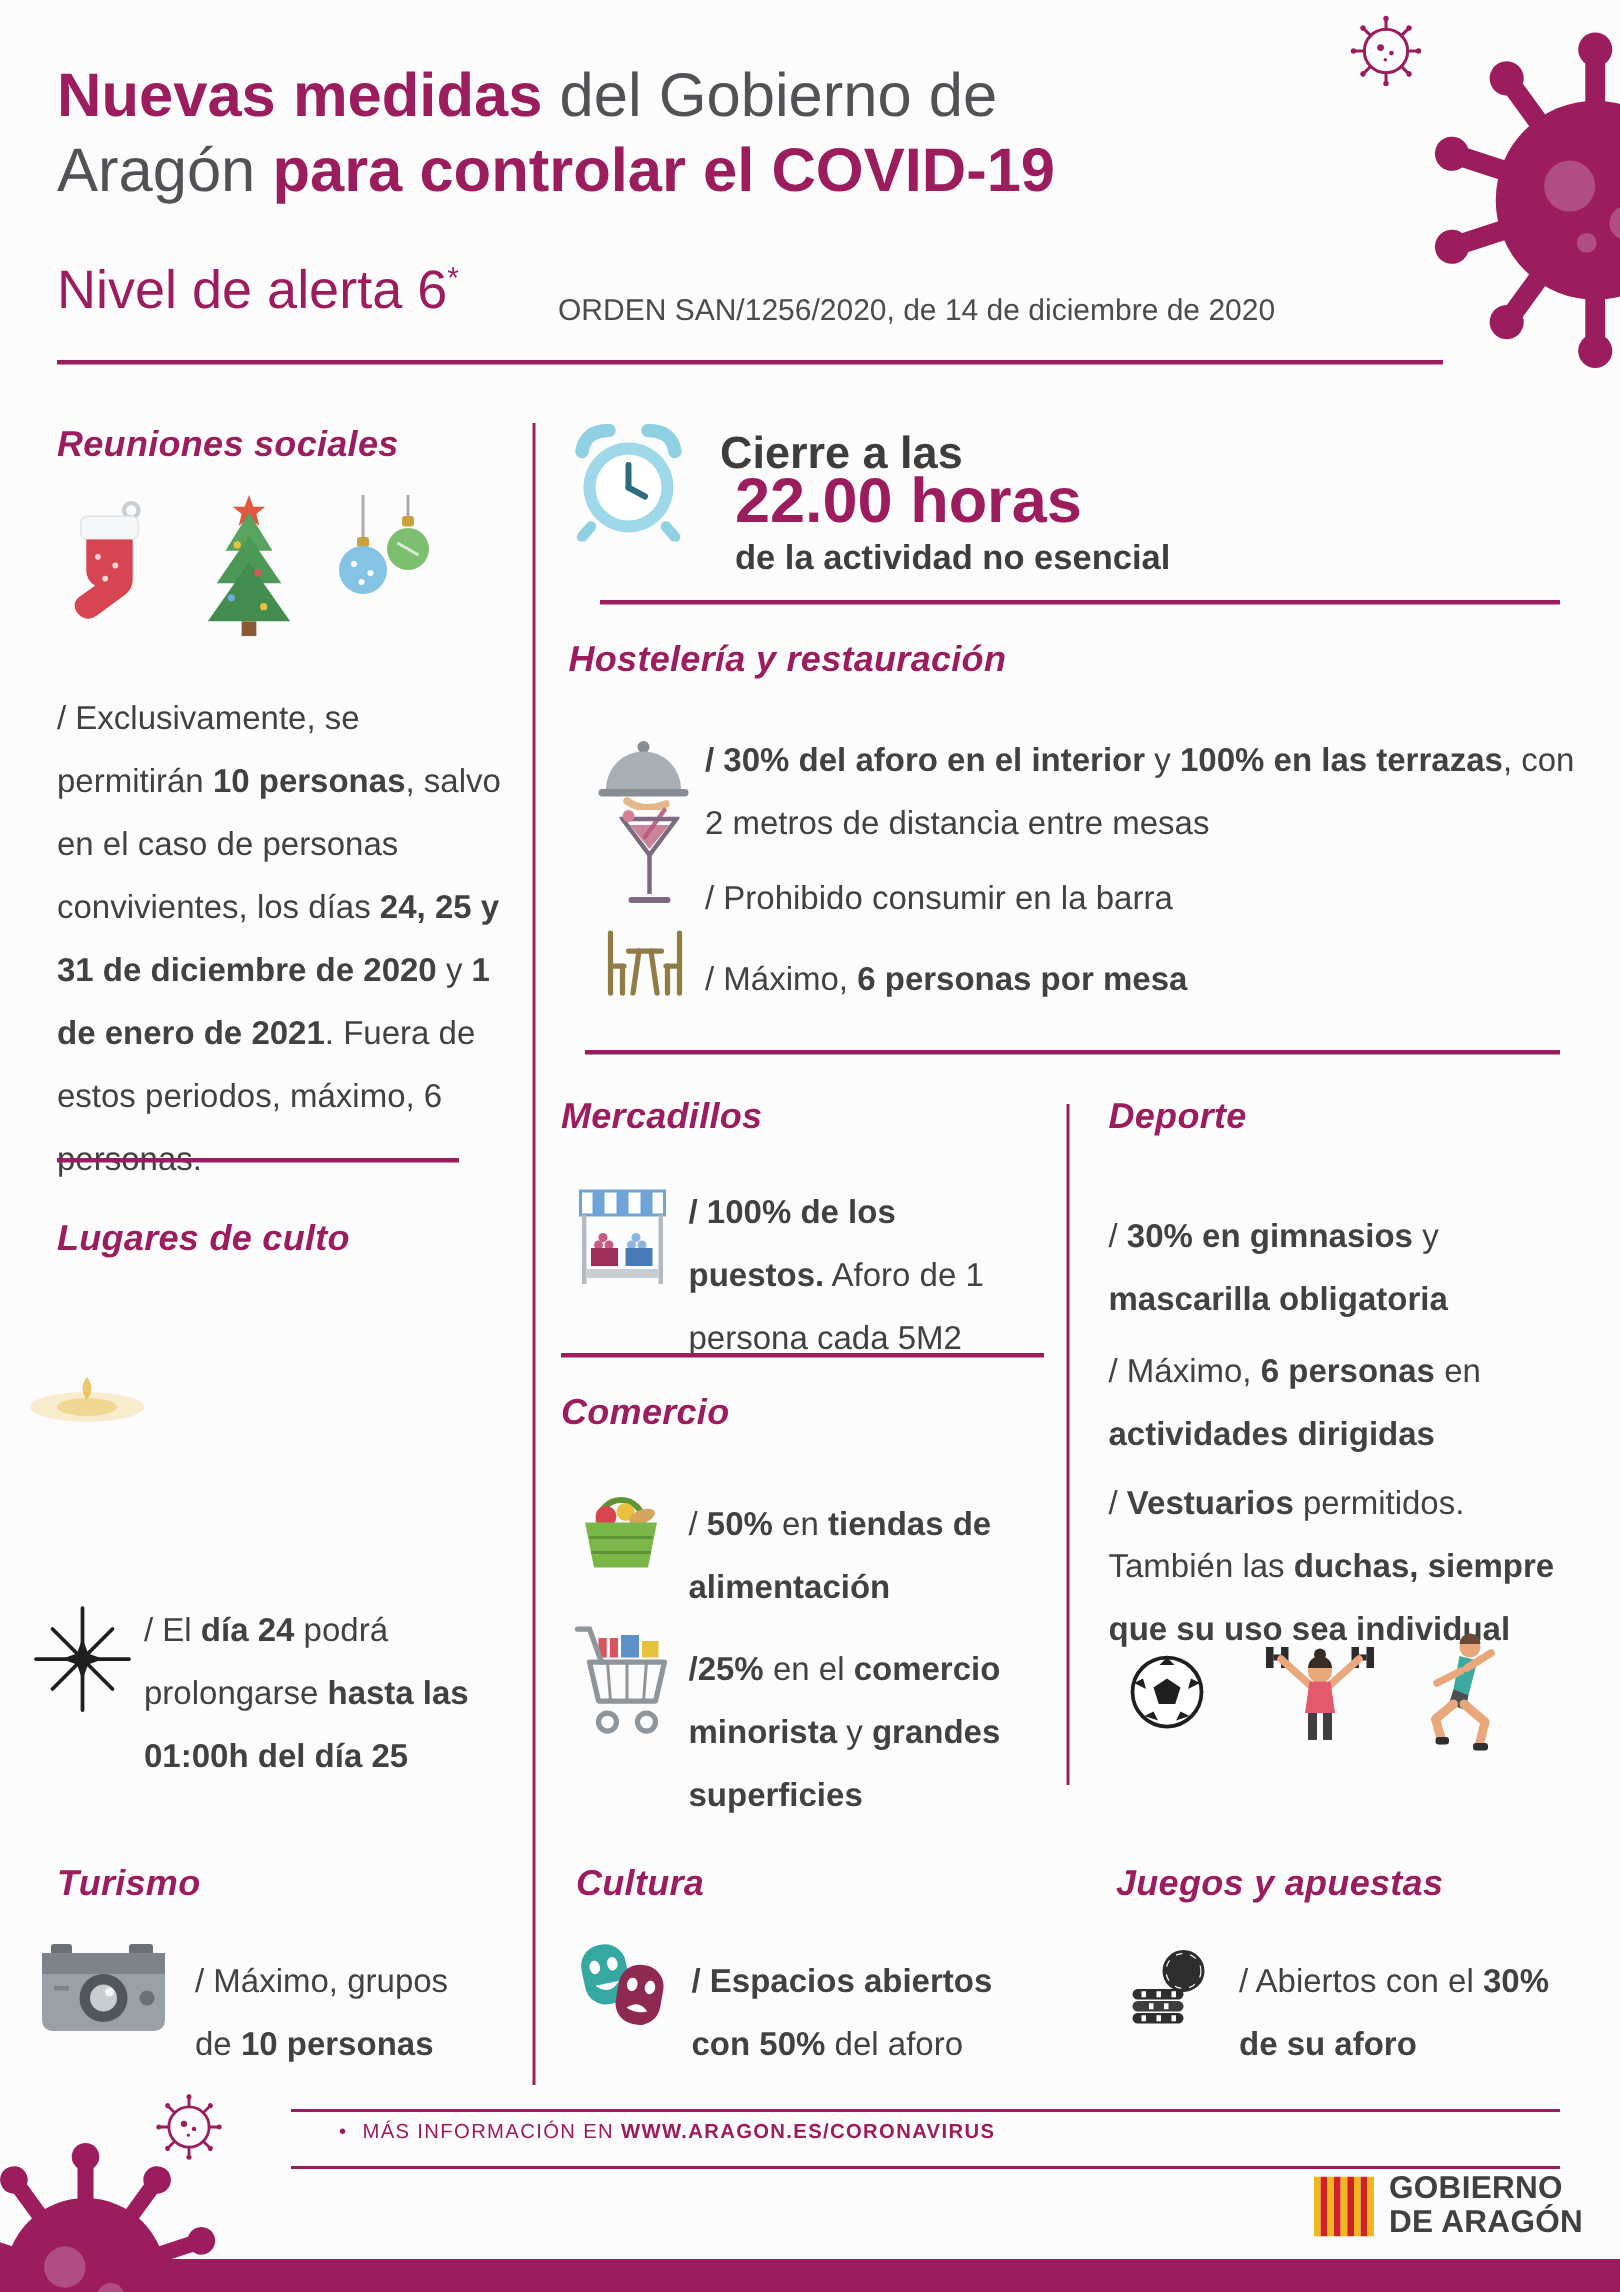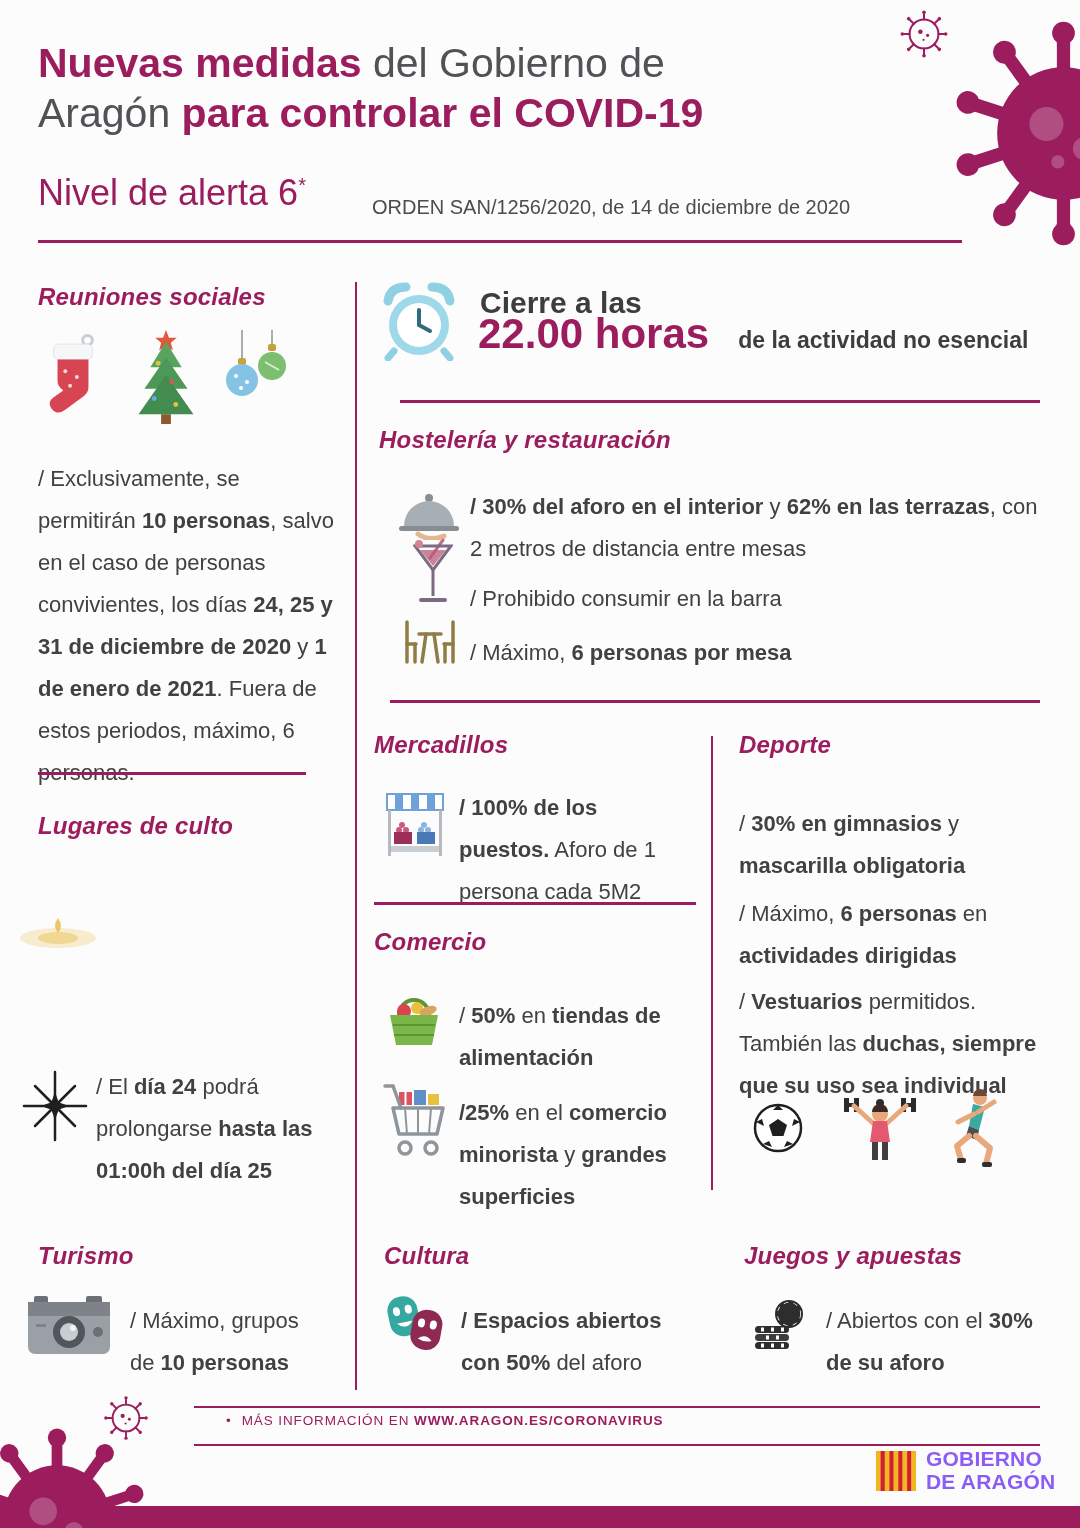--- a/index.html
+++ b/index.html
@@ -12,27 +12,27 @@
   .alert{font-size:36px;color:var(--accent);font-weight:400;}
   .alert sup{font-size:20px;vertical-align:super;}
   .order{font-size:20px;color:#4c4b4d;}
   .sec-title{color:var(--accent);font-size:24px;font-weight:700;letter-spacing:.2px;font-style:italic;}
   .body{font-size:22px;line-height:42px;color:var(--text);}
   .body b{font-weight:700;}
   .hline{position:absolute;height:2.5px;background:var(--accent);}
   .vline{position:absolute;width:2px;background:var(--accent);}
   .virus{position:absolute;color:var(--accent);}
   .closure-lead{font-size:30px;font-weight:700;color:#3d3c3e;}
-  .closure-row{display:flex;align-items:baseline;}
+  .closure-row{display:flex;align-items:baseline;flex-direction:column;}
   .closure-time{font-size:42px;font-weight:700;color:var(--accent);}
-  .closure-rest{font-size:23px;font-weight:700;color:#3d3c3e;margin-left:29px;}
+  .closure-rest{font-size:23px;font-weight:700;color:#3d3c3e;margin-left:12px;}
   .footer-info{display:flex;align-items:center;gap:10px;color:var(--accent);font-size:13.5px;letter-spacing:.9px;}
   .footer-info b{font-weight:700;}
   .logo{display:flex;align-items:center;gap:10px;}
-  .logo-text{font-size:21px;font-weight:700;color:#8b5cf6;line-height:1.08;letter-spacing:.2px;}
+  .logo-text{font-size:21px;font-weight:700;color:#404040;line-height:1.08;letter-spacing:.2px;}
   .bottom-bar{position:absolute;left:0;top:1506px;width:1080px;height:22px;background:var(--accent);}
 </style>
 </head>
 <body>
 
 <svg width="0" height="0" style="position:absolute" aria-hidden="true">
   <defs>
     <g id="spike">
         <line x1="0" y1="-33" x2="0" y2="-48" stroke="currentColor" stroke-width="7" stroke-linecap="round"></line>
         <circle cx="0" cy="-53" r="6" fill="currentColor"></circle>
@@ -178,21 +178,21 @@
   </div>
   <div class="hline" style="left:400px;top:400px;width:640px"></div>
 
   <h2 class="abs sec-title" style="left:379px;top:426px">Hostelería y restauración</h2>
   <svg class="abs" style="left:398px;top:490px" width="62" height="50" viewBox="0 0 62 50">
     <circle cx="31" cy="8" r="4" fill="#868d93"></circle>
     <path d="M6,36 a25,25 0 0 1 50,0 z" fill="#a7aeb4"></path>
     <rect x="1" y="36" width="60" height="5" rx="2.5" fill="#868d93"></rect>
     <path d="M20,44 q11,8 26,2" fill="none" stroke="#e3b88e" stroke-width="5" stroke-linecap="round"></path>
   </svg>
-  <p class="abs body" style="left:470px;top:486px;width:580px"><b>/ 30% del aforo en el interior</b><span> y </span><b>62% en las terrazas</b><span>, con 2 metros de distancia entre mesas</span></p>
+  <p class="abs body" style="left:470px;top:486px;width:580px"><b>/ 30% del aforo en el interior</b><span> y </span><b>100% en las terrazas</b><span>, con 2 metros de distancia entre mesas</span></p>
   <svg class="abs" style="left:413px;top:538px" width="40" height="70" viewBox="0 0 40 70">
     <line x1="30" y1="2" x2="17" y2="20" stroke="#c46a84" stroke-width="3" stroke-linecap="round"></line>
     <polygon points="2,8 38,8 20,32" fill="none" stroke="#7d6a82" stroke-width="3"></polygon>
     <polygon points="7,12 33,12 20,28" fill="#b85c7a" opacity=".75"></polygon>
     <line x1="20" y1="32" x2="20" y2="58" stroke="#7d6a82" stroke-width="3"></line>
     <line x1="8" y1="62" x2="32" y2="62" stroke="#7d6a82" stroke-width="4" stroke-linecap="round"></line>
     <circle cx="6" cy="6" r="4" fill="#d87f9a"></circle>
   </svg>
   <p class="abs body" style="left:470px;top:578px;width:560px"><span>/ Prohibido consumir en la barra</span></p>
   <svg class="abs" style="left:399px;top:620px" width="62" height="46" viewBox="0 0 62 46">

